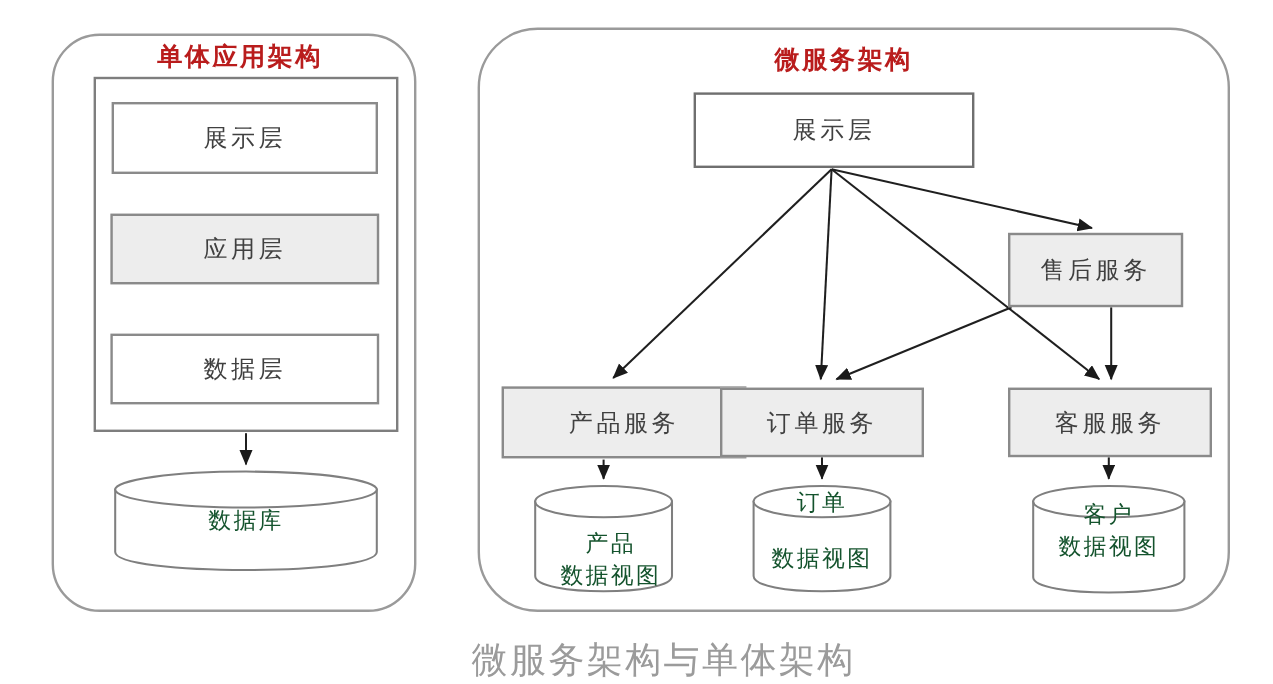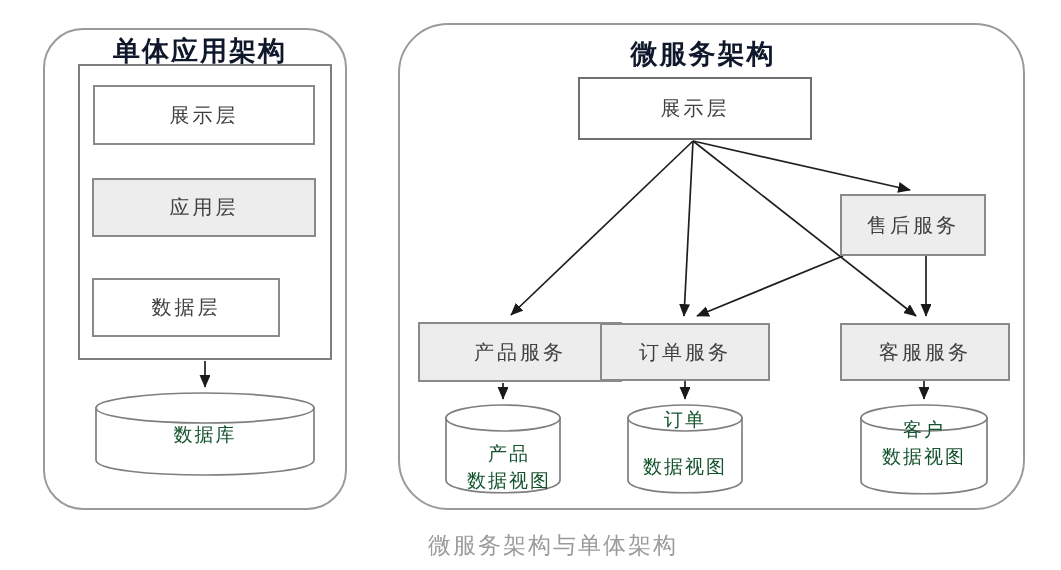--- a/index.html
+++ b/index.html
@@ -14,28 +14,28 @@
   }
   .panel.right{border-radius:50px;}
   .frame{border:2px solid #7e7e7e;}
   .node{
     display:flex;align-items:center;justify-content:center;
     border:2px solid #8a8a8a;background:#ffffff;
     font-size:20px;letter-spacing:3px;color:#404040;text-align:center;
   }
   .node.gray{background:var(--box-fill,#ededed);}
   .title{
-    font-size:27px;font-weight:bold;color:#0f172a;letter-spacing:2px;text-align:center;
+    font-size:21px;font-weight:bold;color:#b91c1c;letter-spacing:2px;text-align:center;
   }
   .cyl-label{
     display:flex;flex-direction:column;align-items:center;justify-content:center;
     font-size:19px;line-height:27px;letter-spacing:2px;color:#14532d;text-align:left;
   }
   .caption{
-    font-size:23px;letter-spacing:2px;color:var(--caption,#9b9b9b);text-align:center;
+    font-size:30px;letter-spacing:2px;color:var(--caption,#9b9b9b);text-align:center;
   }
   svg.wires{position:absolute;left:0;top:0;pointer-events:none;}
   .wire{stroke:var(--arrow,#1f1f1f);stroke-width:1.7;fill:none;}
   .cyl{fill:#ffffff;stroke:#7f7f7f;stroke-width:1.7;}
 </style>
 </head>
 <body>
 
 <div class="stage">
 
@@ -78,21 +78,21 @@
     <line class="wire" x1="685" y1="381" x2="685" y2="399" marker-end="url(#ah)"></line>
     <line class="wire" x1="924" y1="381" x2="924" y2="399" marker-end="url(#ah)"></line>
   </svg>
 
   <div class="abs panel" style="left:43px;top:28px;width:304px;height:482px;"></div>
   <div class="abs title" style="left:50px;top:33px;width:300px;">单体应用架构</div>
   <div class="abs frame" style="left:78px;top:64px;width:254px;height:296px;"></div>
 
   <div class="abs node" style="left:93px;top:85px;width:222px;height:60px;">展示层</div>
   <div class="abs node gray" style="left:92px;top:178px;width:224px;height:59px;">应用层</div>
-  <div class="abs node" style="left:92px;top:278px;width:188px;height:59px;">数据层</div>
+  <div class="abs node" style="left:92px;top:278px;width:224px;height:59px;">数据层</div>
 
   <div class="abs cyl-label" style="left:95px;top:418px;width:220px;height:32px;">数据库</div>
 
   <div class="abs panel right" style="left:398px;top:23px;width:627px;height:487px;"></div>
   <div class="abs title" style="left:553px;top:36px;width:300px;">微服务架构</div>
 
   <div class="abs node" style="left:578px;top:77px;width:234px;height:63px;border-color:#6f6f6f;">展示层</div>
 
   <div class="abs node gray" style="left:418px;top:322px;width:204px;height:60px;">产品服务</div>
   <div class="abs node gray" style="left:600px;top:323px;width:170px;height:58px;">订单服务</div>

